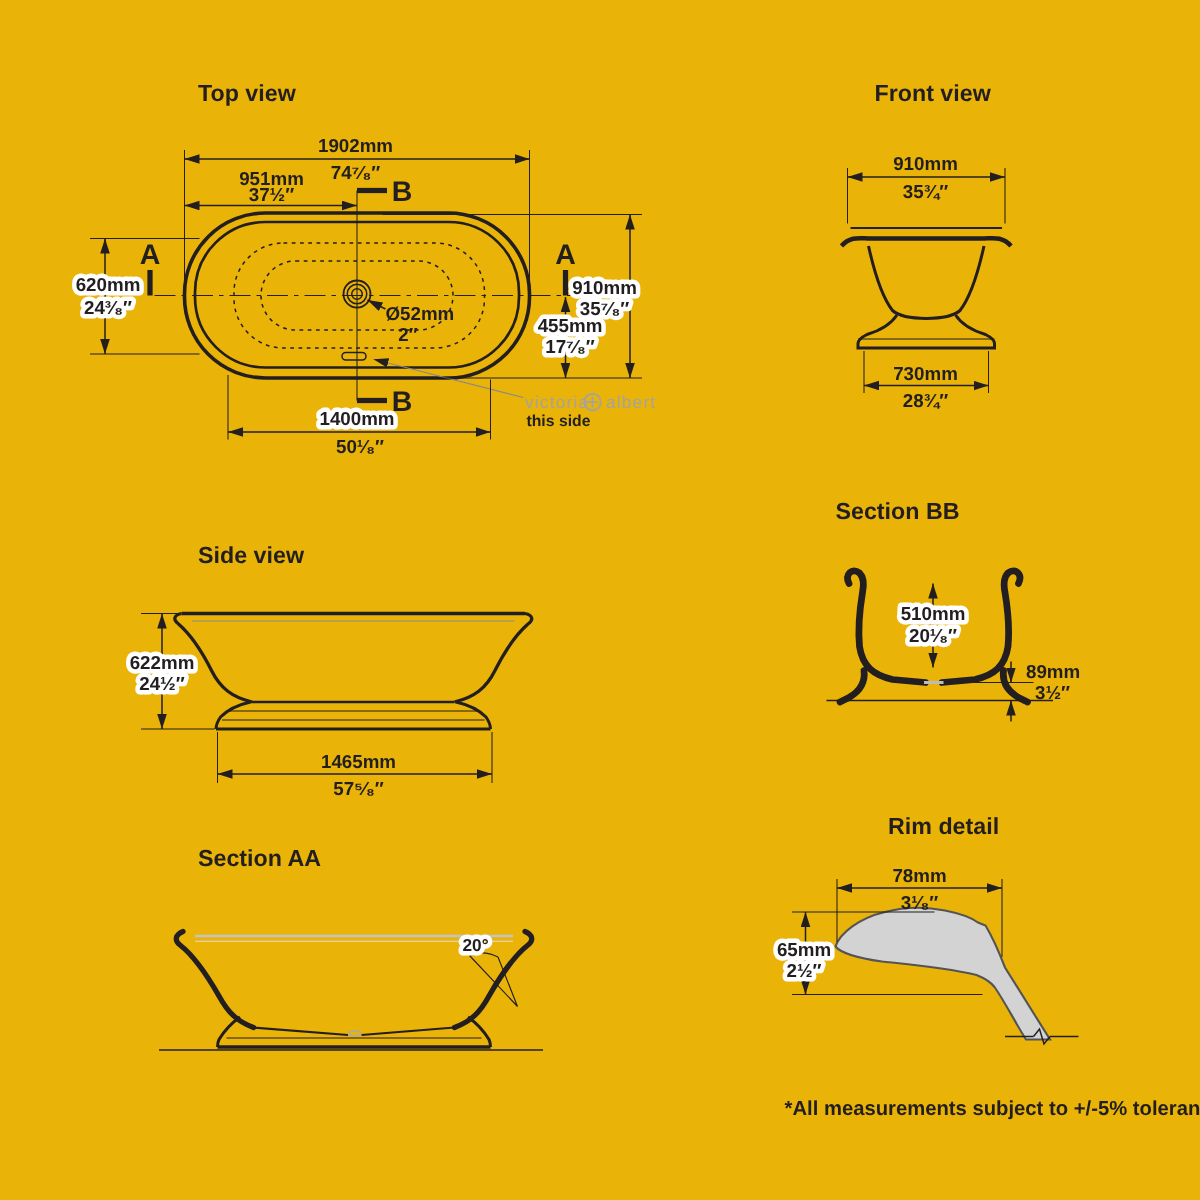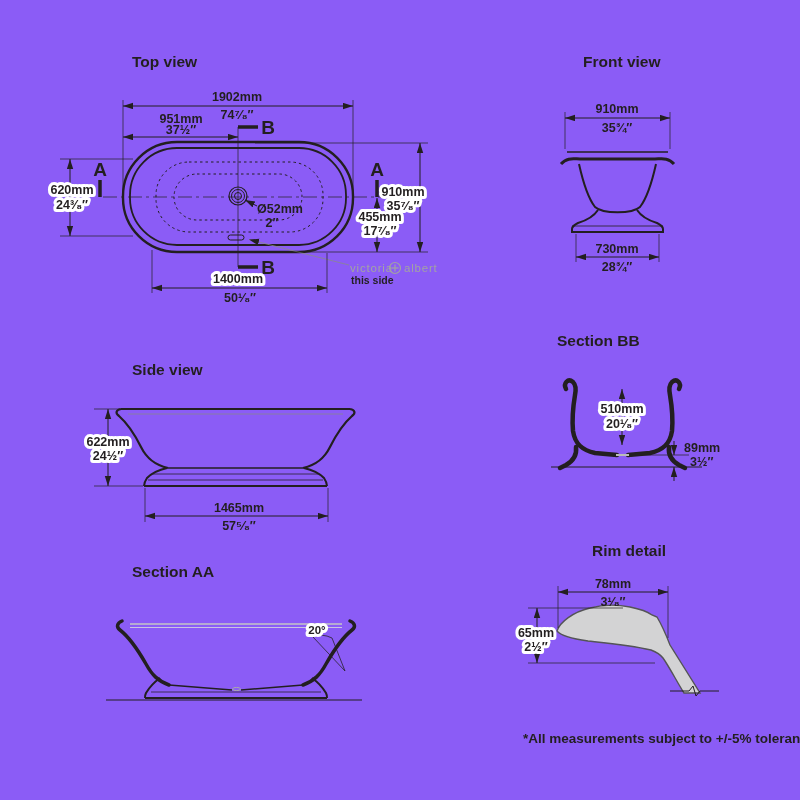--- a/index.html
+++ b/index.html
@@ -1,16 +1,16 @@
 <!DOCTYPE html>
 <html><head>
 <meta charset="utf-8">
 <style>
   html,body{margin:0;padding:0;background:#ffffff;}
-  .stage{position:relative;width:800px;height:800px;background:#8b5cf6;overflow:hidden;
+  .stage{position:relative;width:800px;height:800px;background:#eab308;overflow:hidden;
          font-family:"Liberation Sans","DejaVu Sans",sans-serif;}
   svg{display:block;}
   svg text{fill:#231f20;font-family:"Liberation Sans","DejaVu Sans",sans-serif;}
   .title{font-size:15.5px;font-weight:bold;}
   .dim{font-size:12.5px;font-weight:bold;text-anchor:middle;}
   .dimstart{font-size:12.5px;font-weight:bold;text-anchor:start;}
   .marker{font-size:19px;font-weight:bold;text-anchor:middle;}
   .angle{font-size:11.5px;font-weight:bold;text-anchor:middle;}
   .logo{font-size:11.5px;fill:#a3a3a3;letter-spacing:0.8px;}
   .thisside{font-size:10.5px;font-weight:bold;}

